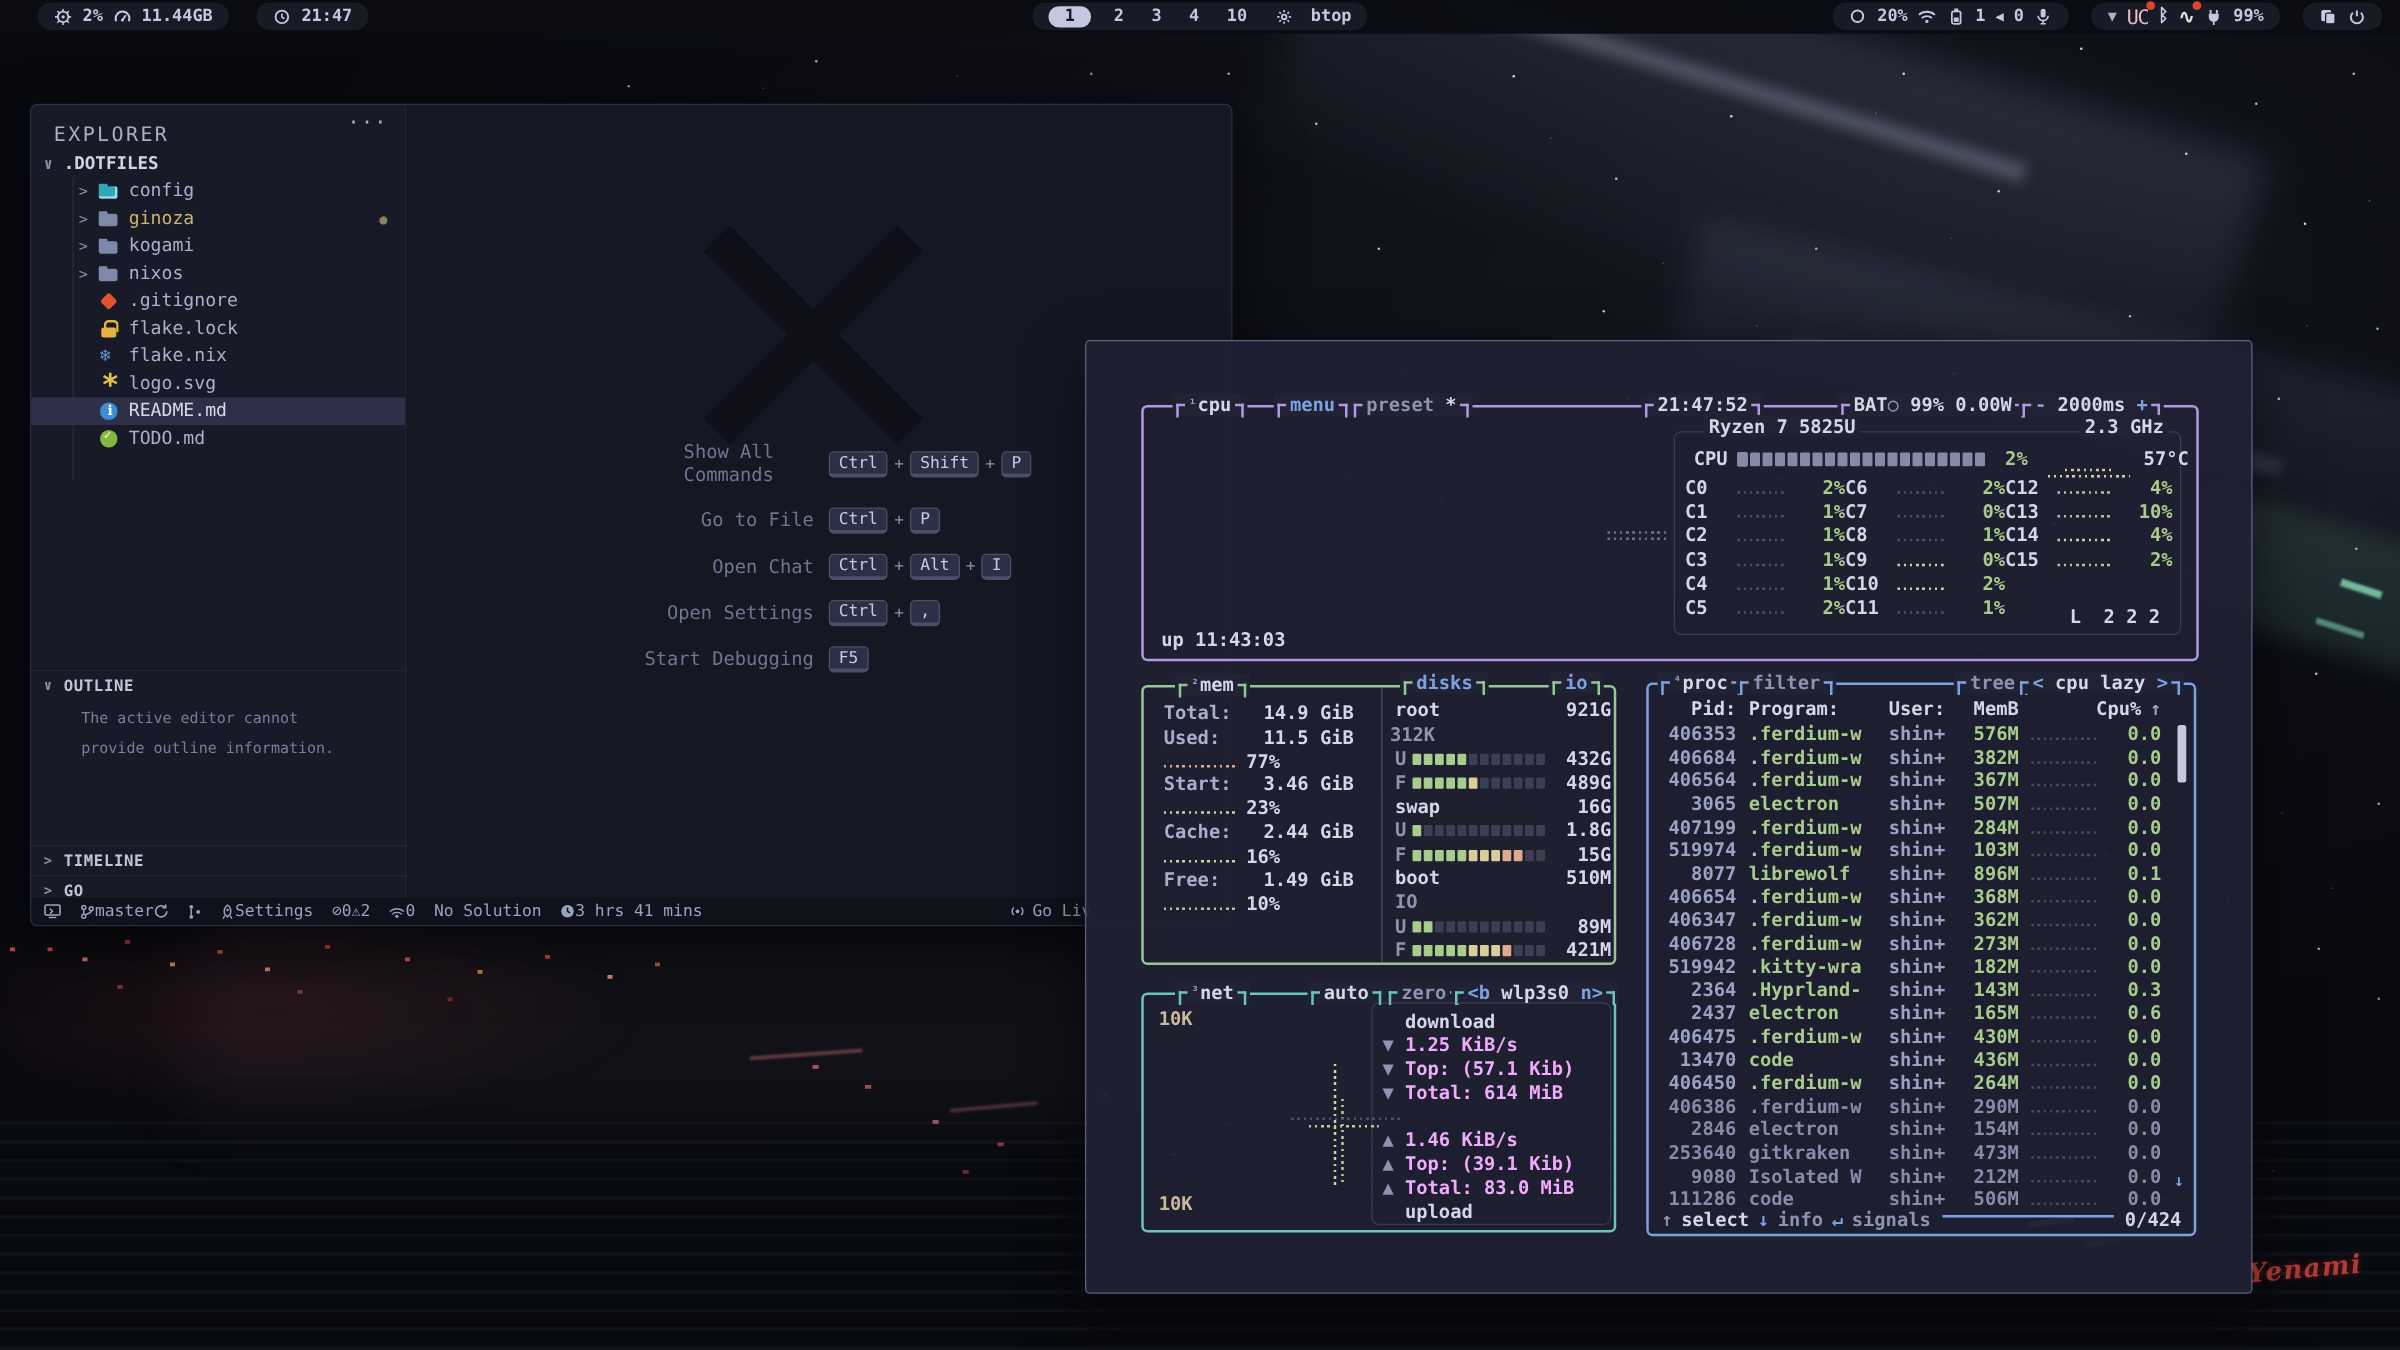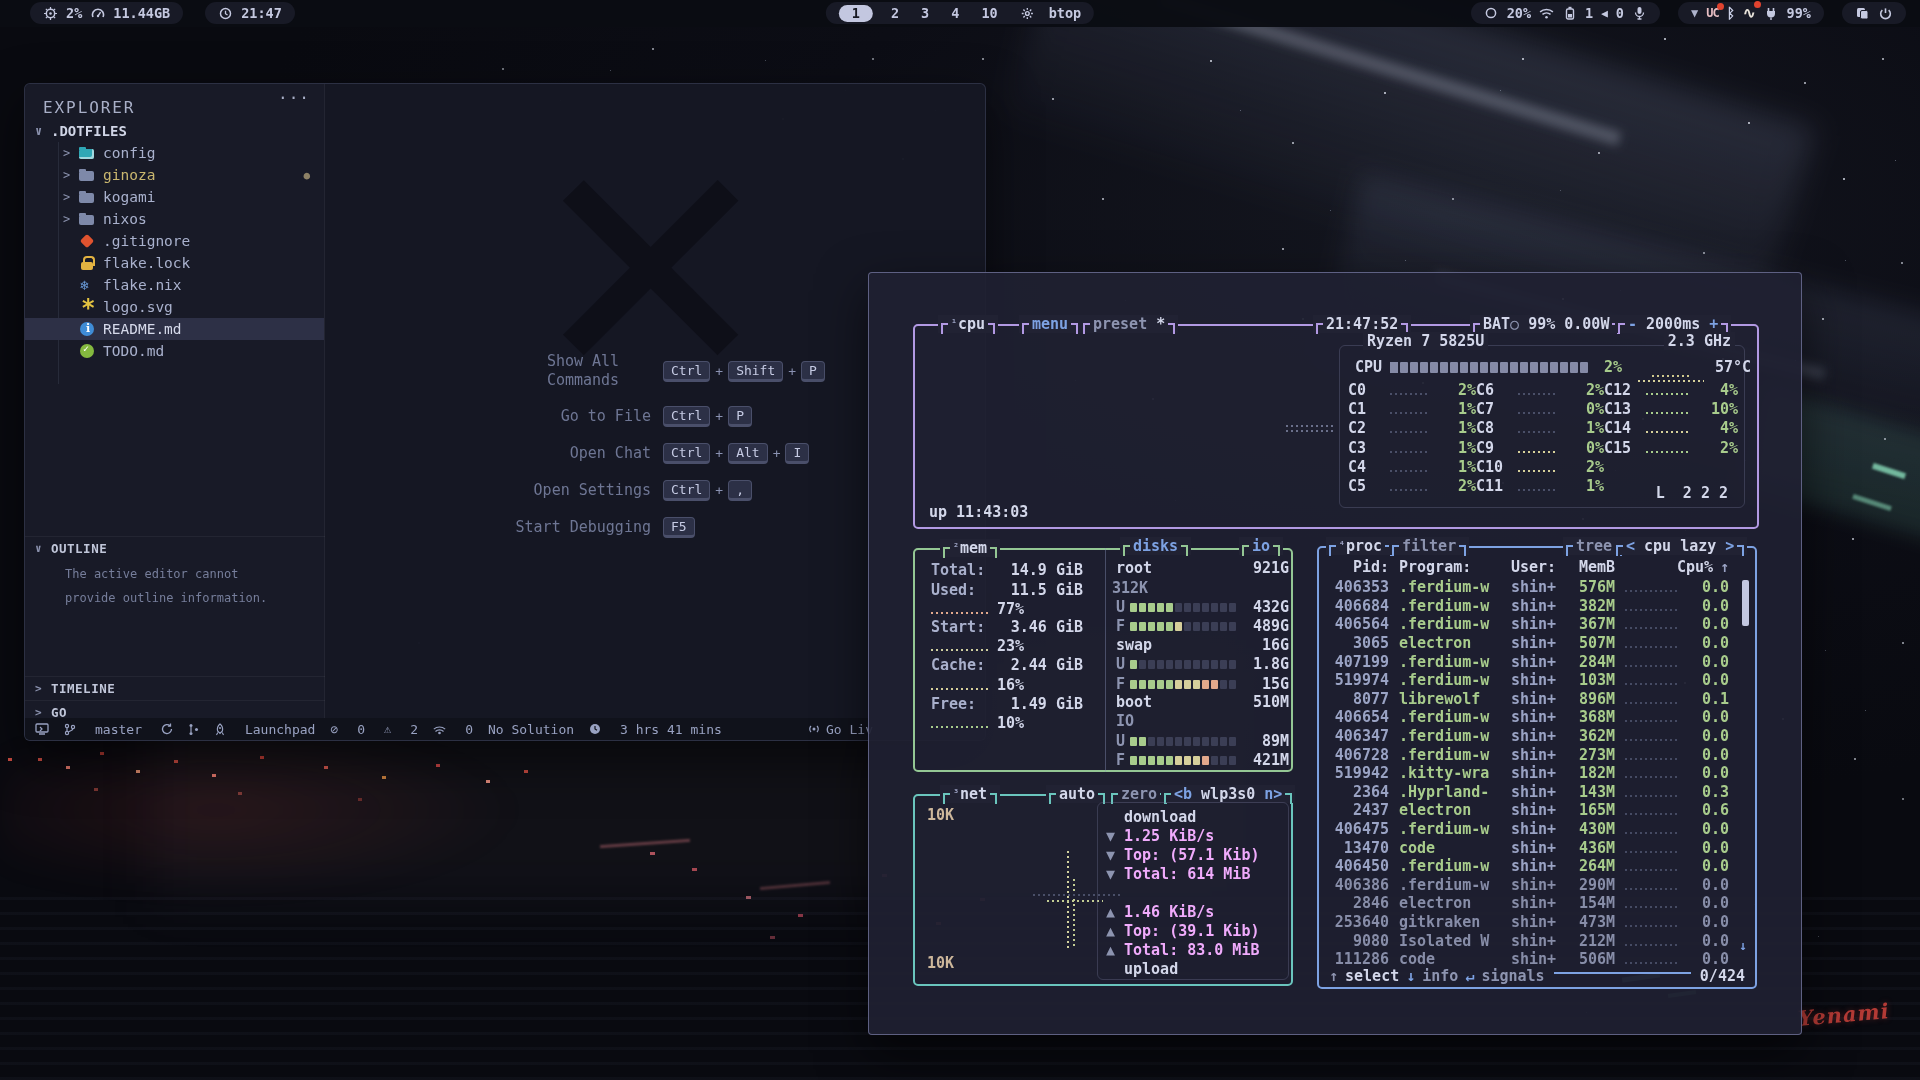--- a/index.html
+++ b/index.html
@@ -81,21 +81,21 @@
   #tb-right{position:absolute;right:14px;top:2px;display:flex;gap:18px}
   .ws-num{color:#c3c7e0;padding:0 4px;cursor:default}
   .ws-active{background:#c3c7e0;color:#171923;border-radius:9px;padding:0 13px;height:17px;
     display:flex;align-items:center}
   .tb-icon{display:inline-flex;align-items:center;justify-content:center;width:15px;height:15px}
   .tb-icon svg{display:block}
   .badge-dot{position:relative}
   .badge-dot::after{content:"";position:absolute;top:-3px;right:-5px;width:7px;height:7px;
     border-radius:50%;background:#e0432f}
   .bt-rune{font-size:14px;font-weight:bold}
-  .uc-txt{font-size:12px;font-weight:bold;letter-spacing:-1px;color:#e8bfc4}
+  .uc-txt{font-size:16px;font-weight:normal;letter-spacing:-1px;color:#e8bfc4}
 
   
   .window{position:absolute;border-radius:6px;box-shadow:0 18px 50px rgba(0,0,0,.55)}
 
   
   #vscode{left:24px;top:83px;width:962px;height:658px;background:rgba(22,24,36,.97);
     border:1px solid rgba(90,95,130,.35);overflow:hidden}
   #vs-sidebar{position:absolute;left:0;top:0;width:300px;height:636px;background:rgba(26,28,42,.6);
     border-right:1px solid rgba(255,255,255,.05)}
   #vs-exp-header{position:absolute;left:18px;top:14px;font-size:16px;letter-spacing:.12em;color:#a8afc7}
@@ -138,21 +138,21 @@
   .wm-row{display:flex;align-items:center;margin-bottom:16px}
   .wm-label{width:296px;text-align:right;font-size:15px;color:#6e7694;line-height:19px}
   .wm-label-inner{display:inline-block;max-width:136px;text-align:center}
   .wm-keys{display:flex;align-items:center;margin-left:12px;gap:5px}
   .kbd{background:#2c3046;border:1px solid #4a4f6a;border-bottom-width:3px;border-radius:4px;
     padding:0 7px;font-size:13px;color:#c6cbe4;height:21px;display:flex;align-items:center}
   .kbd:empty,.wm-plus:empty{display:none}
   .wm-plus{color:#8a92b2;font-size:13px}
   #vs-status{position:absolute;left:0;bottom:0;width:962px;height:22px;background:#10121b;
     display:flex;align-items:center;font-size:13px;color:#99a2c2;padding-left:10px;gap:15px;white-space:nowrap}
-  .st-item{display:flex;align-items:center;gap:19px}
+  .st-item{display:flex;align-items:center;gap:0}
   .st-item svg{display:block}
   #st-golive{position:absolute;left:782px;top:0;height:22px;display:flex;align-items:center;gap:5px}
 
   
   #btop{left:868px;top:272px;width:934px;height:763px;background:rgba(31,32,49,.93);
     border:1px solid rgba(148,152,200,.55);border-radius:4px}
   .bt-box{position:absolute;border:2px solid var(--bc);border-radius:5px;font-size:15px;font-weight:bold}
   .bt-title{position:absolute;top:-11px;display:flex;align-items:center;background:#20213266;
     background:#212233;padding:0 3px;line-height:18px;white-space:pre}
   .bt-title::before{content:"";width:5px;height:9px;border-left:2px solid var(--bc);
@@ -559,21 +559,21 @@
             <circle cx="3" cy="10.5" r="1.5" fill="#99a2c2"></circle>
             <circle cx="8.5" cy="6.5" r="1.5" fill="#99a2c2"></circle>
           </svg>
       </span>
       <span class="st-item">
         <svg width="12" height="13" viewBox="0 0 12 13">
             <path d="M6 1c2 1.5 3 4 2.4 7L6 10.5 3.6 8C3 5 4 2.5 6 1z" fill="none" stroke="#99a2c2" stroke-width="1.2"></path>
             <circle cx="6" cy="5" r="1" fill="#99a2c2"></circle>
             <path d="M3.8 9.5L2.5 12M8.2 9.5L9.5 12" stroke="#99a2c2" stroke-width="1.1"></path>
           </svg>
-        <span>Launchpad</span>
+        <span>Settings</span>
       </span>
       <span class="st-item">
         <span style="font-size:13px">⊘</span>
         <span>0</span>
         <span style="font-size:12px">⚠</span>
         <span>2</span>
       </span>
       <span class="st-item">
         <svg width="13" height="12" viewBox="0 0 13 12">
             <path d="M2.5 8.5a5.7 5.7 0 0 1 8 0" fill="none" stroke="#99a2c2" stroke-width="1.1"></path>

